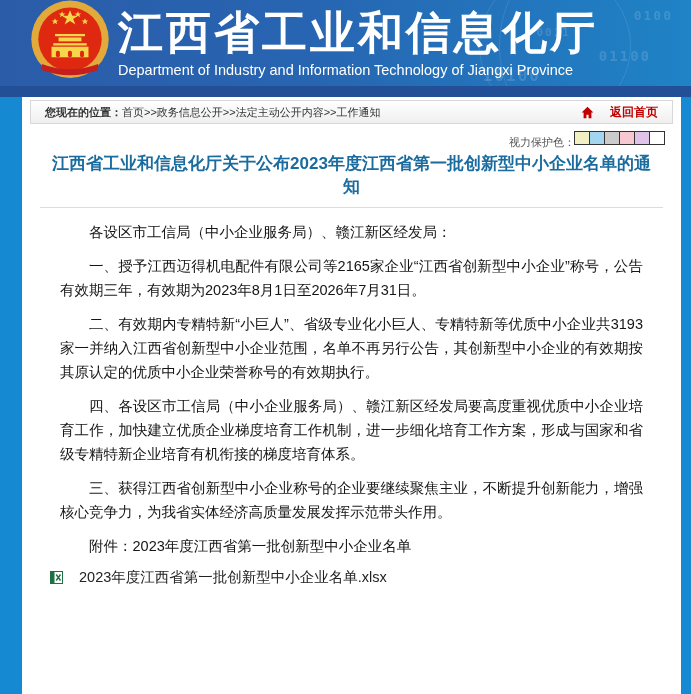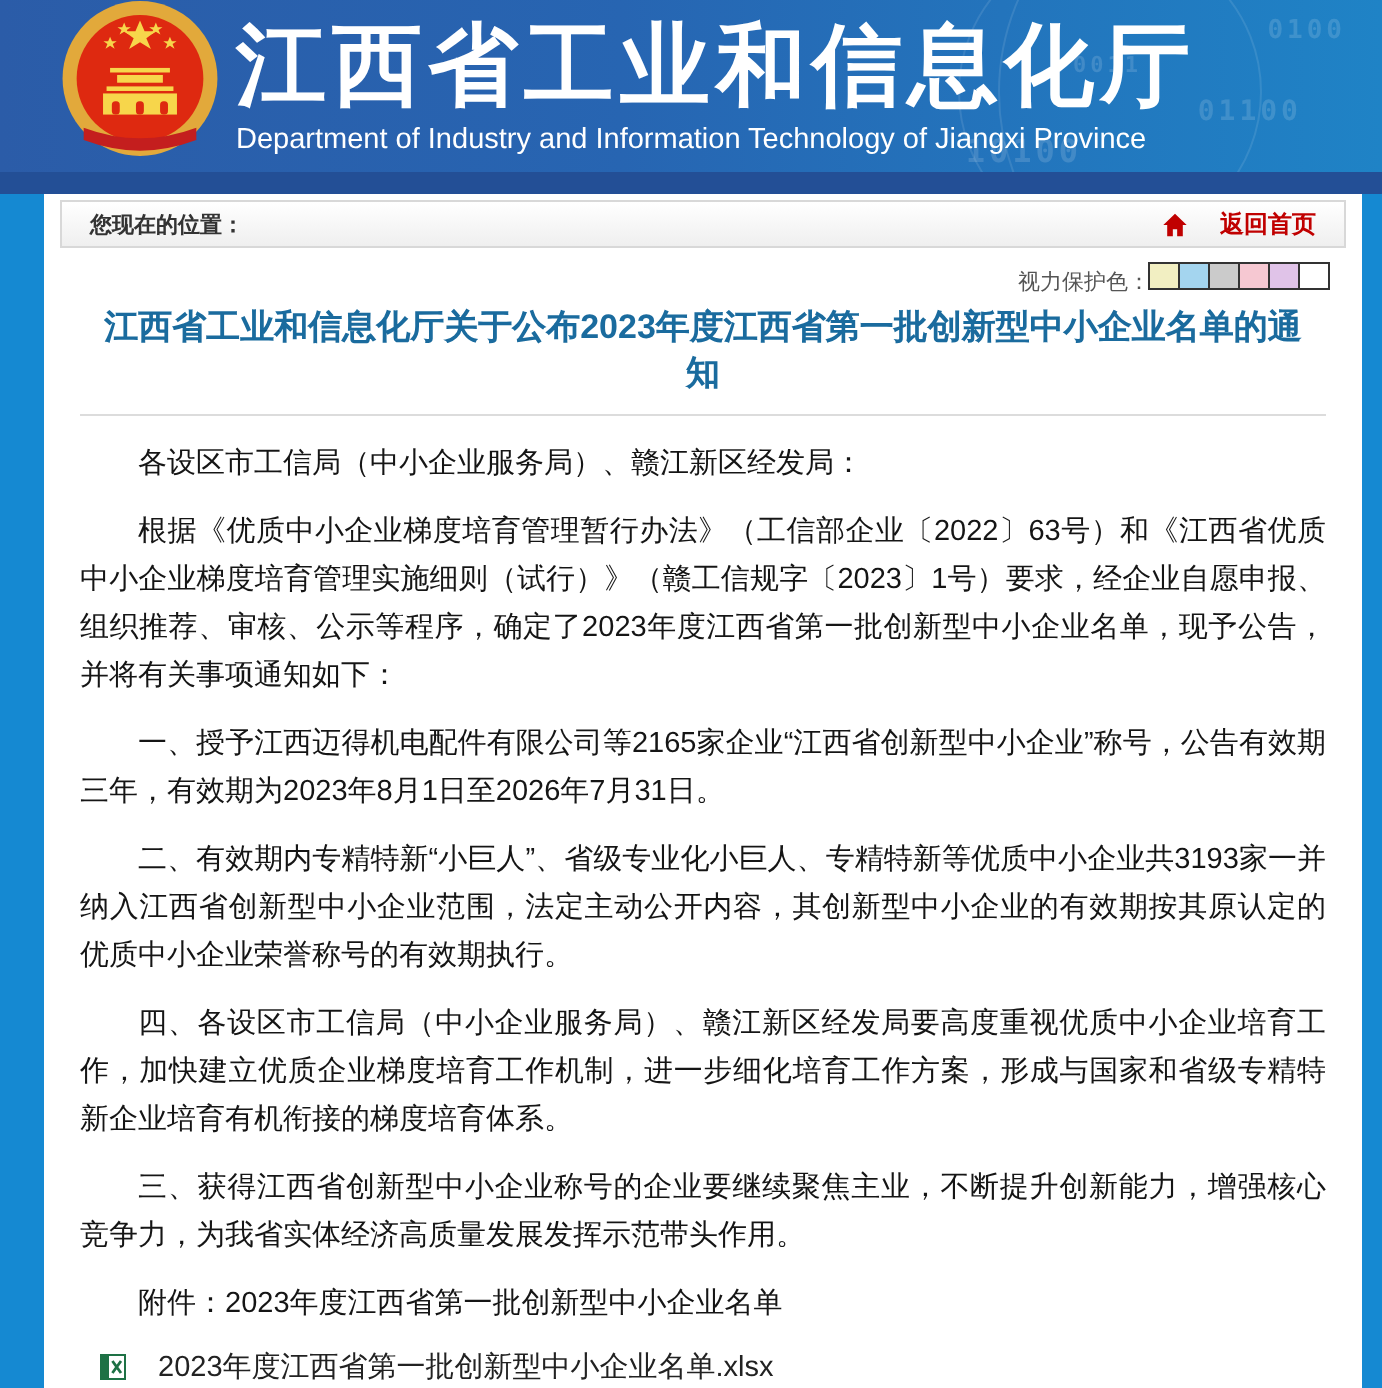--- a/index.html
+++ b/index.html
@@ -91,21 +91,21 @@
   .article-title {
     margin: 8px 22px 0;
     text-align: center;
     color: #1A6B9E;
     font-size: 17px;
     font-weight: bold;
     line-height: 1.35;
   }
   .title-divider { margin: 8px 18px 0; border: none; border-top: 1px solid #dcdcdc; }
   .article-body {
-    padding: 12px 18px 0;
+    padding: 12px 38px 0;
     font-size: 14.5px;
     color: #151515;
   }
   .article-body p {
     margin: 0 0 10px;
     text-indent: 2em;
     line-height: 24px;
     text-align: justify;
   }
   .attachment-label { margin-top: 8px !important; }
@@ -164,43 +164,43 @@
   </div>
 </div>
 <div class="navy-strip"></div>
 
 <div class="page-wrap">
   <div class="content-box">
 
     <div class="crumb-bar">
       <div class="crumb-left">
         <span class="crumb-label">您现在的位置：</span>
+        <span class="crumb-path">首页&gt;&gt;政务信息公开&gt;&gt;法定主动公开内容&gt;&gt;工作通知</span>
       </div>
       <a class="home-link">
         <span style="display:inline-flex;">
           <svg width="13" height="13" viewBox="0 0 12 12" aria-hidden="true">
             <path d="M6 0.8 L11.4 6 H9.6 V11.2 H7 V8 H5 V11.2 H2.4 V6 H0.6 Z" fill="#C00000"></path>
           </svg>
         </span>
         <span>返回首页</span>
       </a>
     </div>
 
     <div class="eye-row">
       <span class="eye-label">视力保护色：</span><span class="swatches"><span class="swatch" style="background: rgb(242, 239, 194);"></span><span class="swatch" style="background: rgb(164, 213, 239);"></span><span class="swatch" style="background: rgb(203, 203, 203);"></span><span class="swatch" style="background: rgb(246, 200, 210);"></span><span class="swatch" style="background: rgb(224, 195, 232);"></span><span class="swatch" style="background: rgb(255, 255, 255);"></span></span>
     </div>
 
     <h1 class="article-title">江西省工业和信息化厅关于公布2023年度江西省第一批创新型中小企业名单的通知</h1>
     <hr class="title-divider">
 
     <div class="article-body">
       <p>各设区市工信局（中小企业服务局）、赣江新区经发局：</p>
-      <p>根据《优质中小企业梯度培育管理暂行办法》（工信部企业〔2022〕63号）和《江西省优质中小企业梯度培育管理实施细则（试行）》（赣工信规字〔2023〕1号）要求，经企业自愿申报、组织推荐、审核、公示等程序，确定了2023年度江西省第一批创新型中小企业名单，现予公告，并将有关事项通知如下：</p>
       <p>一、授予江西迈得机电配件有限公司等2165家企业“江西省创新型中小企业”称号，公告有效期三年，有效期为2023年8月1日至2026年7月31日。</p>
-      <p>二、有效期内专精特新“小巨人”、省级专业化小巨人、专精特新等优质中小企业共3193家一并纳入江西省创新型中小企业范围，法定主动公开内容，其创新型中小企业的有效期按其原认定的优质中小企业荣誉称号的有效期执行。</p>
+      <p>二、有效期内专精特新“小巨人”、省级专业化小巨人、专精特新等优质中小企业共3193家一并纳入江西省创新型中小企业范围，名单不再另行公告，其创新型中小企业的有效期按其原认定的优质中小企业荣誉称号的有效期执行。</p>
       <p>四、各设区市工信局（中小企业服务局）、赣江新区经发局要高度重视优质中小企业培育工作，加快建立优质企业梯度培育工作机制，进一步细化培育工作方案，形成与国家和省级专精特新企业培育有机衔接的梯度培育体系。</p>
       <p>三、获得江西省创新型中小企业称号的企业要继续聚焦主业，不断提升创新能力，增强核心竞争力，为我省实体经济高质量发展发挥示范带头作用。</p>
 
       <p class="attachment-label">附件：2023年度江西省第一批创新型中小企业名单</p>
     </div>
 
     <a class="attachment-row">
       <span style="display:inline-flex;">
         <svg width="13" height="13" viewBox="0 0 13 13" aria-hidden="true">
           <rect x="0.5" y="0.5" width="12" height="12" fill="#ffffff" stroke="#1E7145"></rect>

